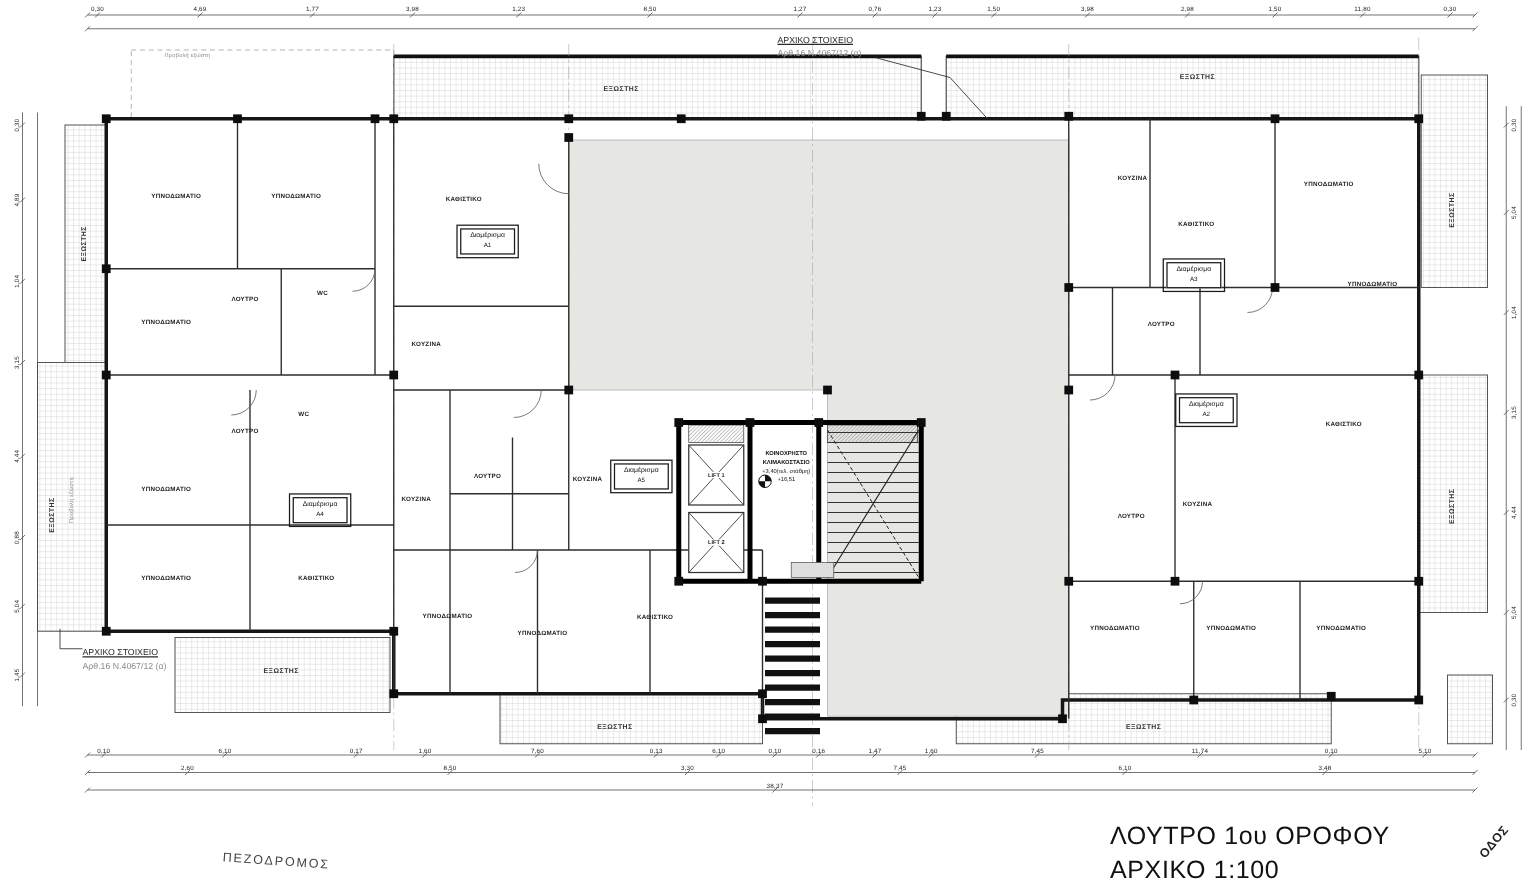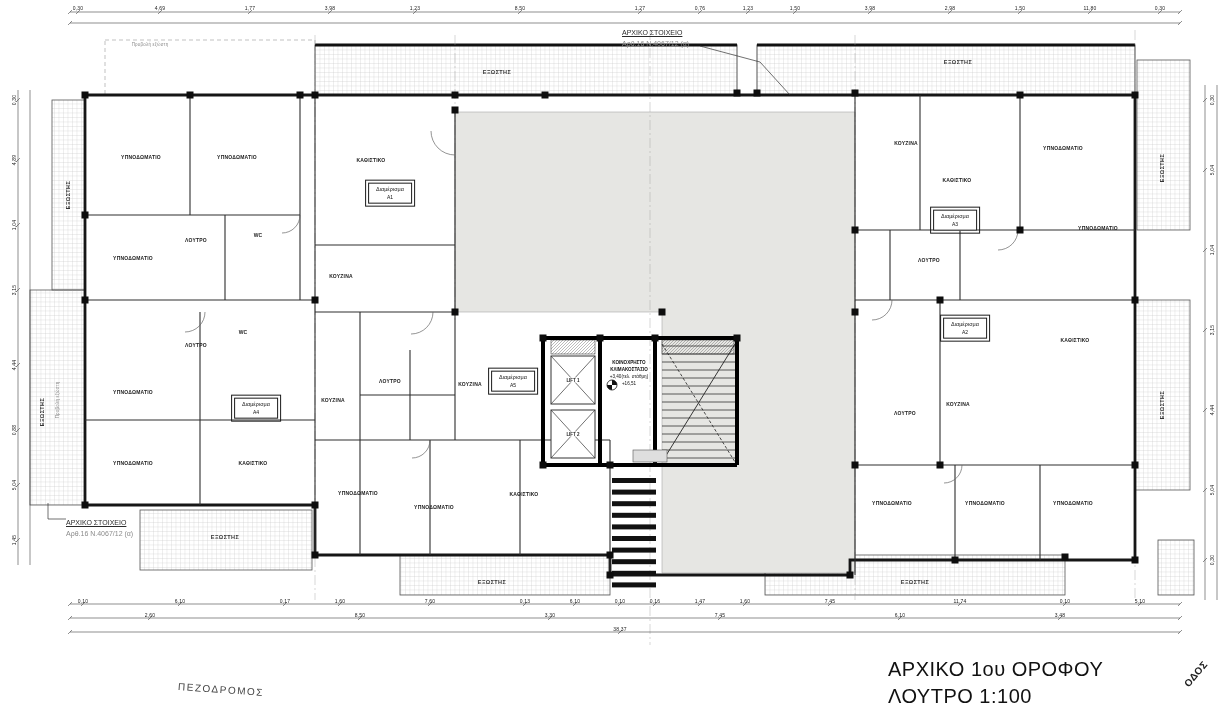--- a/index.html
+++ b/index.html
@@ -288,20 +288,20 @@
   <div class="anno" style="left:622px;top:28px;">
     <span class="l1">ΑΡΧΙΚΟ ΣΤΟΙΧΕΙΟ</span>
     <span class="l2">Αρθ.16  Ν.4067/12 (α)</span>
   </div>
   <div class="anno" style="left:66px;top:518px;">
     <span class="l1">ΑΡΧΙΚΟ ΣΤΟΙΧΕΙΟ</span>
     <span class="l2">Αρθ.16  Ν.4067/12 (α)</span>
   </div>
 
   <div class="title">
-    <span class="t1">ΑΡΧΙΚΟ 1ου ΟΡΟΦΟΥ</span>
-    <span class="t2">ΛΟΥΤΡΟ 1:100</span>
+    <span class="t1">ΛΟΥΤΡΟ 1ου ΟΡΟΦΟΥ</span>
+    <span class="t2">ΑΡΧΙΚΟ 1:100</span>
   </div>
 
   <div class="street-b">ΠΕΖΟΔΡΟΜΟΣ</div>
   <div class="street-r">ΟΔΟΣ</div>
 
 </div>
 
 </body></html>

